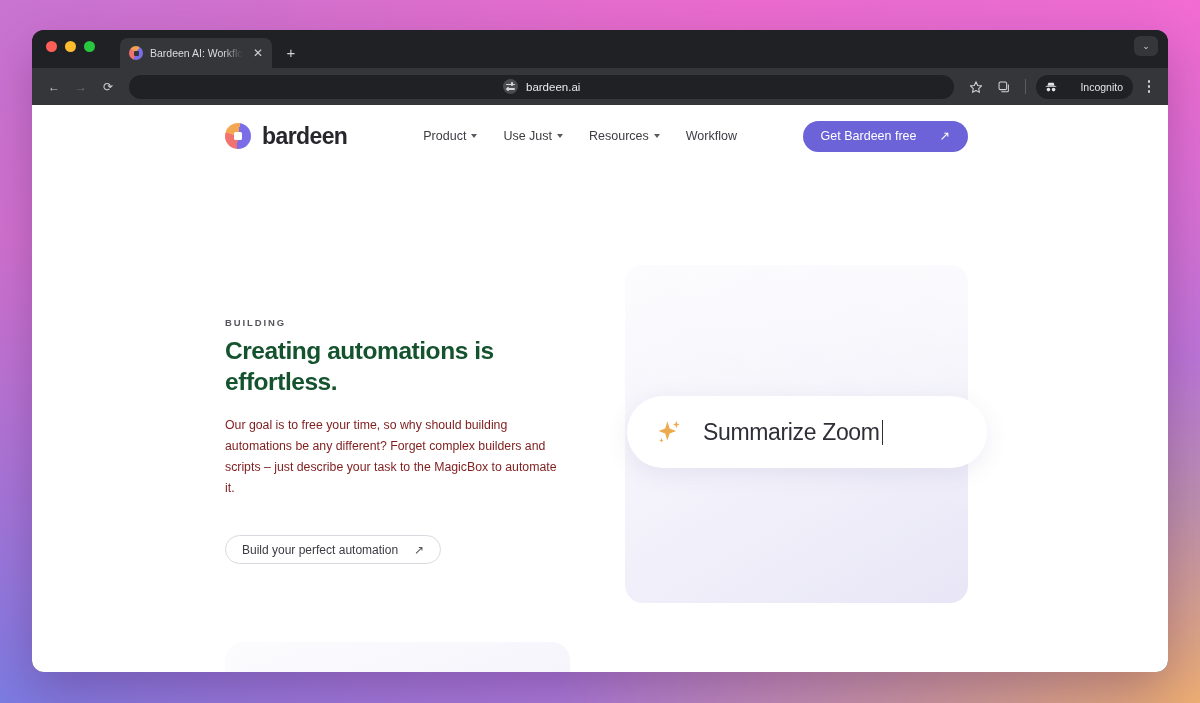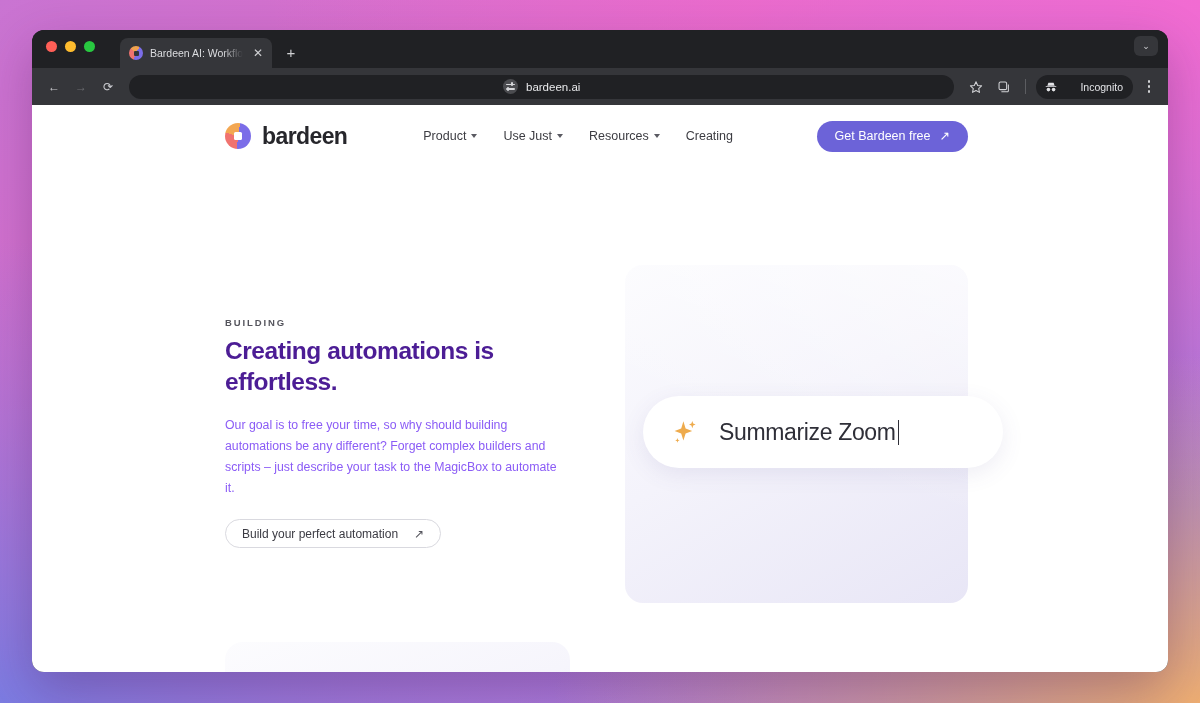--- a/index.html
+++ b/index.html
@@ -188,45 +188,45 @@
     width: 0; height: 0;
     border-left: 3.6px solid transparent;
     border-right: 3.6px solid transparent;
     border-top: 4.2px solid #5a5a62;
   }
   .cta {
     margin-left: auto; margin-right: 200px;
     height: 31px; padding: 0 18px;
     background: #6c63d8;
     border-radius: 16px;
-    display: flex; align-items: center; gap: 9px;
+    display: flex; align-items: center; gap: 23px;
     color: #fff; font-size: 12.5px; font-weight: 500;
   }
   .arrow-ne { font-size: 12.5px; line-height: 1; }
 
   
   .hero-left {
     position: absolute; left: 193px; top: 212px;
     width: 345px;
   }
   .eyebrow {
     font-size: 9.5px; font-weight: 700; color: #55555d;
     letter-spacing: 1.9px; margin-bottom: 7px;
   }
   .hero-title {
-    font-size: 24.5px; font-weight: 700; color: #4c1d95;
+    font-size: 24.5px; font-weight: 700; color: #14532d;
     line-height: 1.28; letter-spacing: -0.45px;
     margin-bottom: 17px;
   }
   .hero-body {
-    font-size: 12.3px; color: #8b5cf6; line-height: 1.72;
+    font-size: 12.3px; color: #7f1d1d; line-height: 1.72;
     width: 342px;
   }
   .ghost-btn {
-    margin-top: 20px;
+    margin-top: 36px;
     display: inline-flex; align-items: center; gap: 16px;
     height: 29px; padding: 0 16px;
     border: 1px solid #d9d9df;
     border-radius: 15px;
     font-size: 12px; color: #3b3b43;
   }
   .ghost-btn .arrow-ne { color: #55555d; font-size: 12px; }
 
   
   .magic-card {
@@ -237,21 +237,21 @@
     overflow: visible;
   }
   .magic-card::after {
     content: ""; position: absolute; inset: 0;
     border-radius: 18px;
     overflow: hidden;
     background: linear-gradient(200deg, rgba(255,255,255,.55) 0%, rgba(255,255,255,0) 55%);
     pointer-events: none;
   }
   .magic-input {
-    position: absolute; left: 18px; top: 131px;
+    position: absolute; left: 2px; top: 131px;
     width: 360px; height: 72px;
     background: #ffffff;
     border-radius: 36px;
     display: flex; align-items: center;
     padding-left: 28px; gap: 20px;
     box-shadow: 0 6px 22px rgba(90,80,150,.10);
     z-index: 2;
   }
   .sparkle { position: relative; width: 28px; height: 28px; flex: 0 0 28px; }
   .sparkle svg { display: block; }
@@ -356,21 +356,21 @@
         </div>
         <div class="nav-item">
           <span>Use Just</span>
           <span class="caret"></span>
         </div>
         <div class="nav-item">
           <span>Resources</span>
           <span class="caret"></span>
         </div>
         <div class="nav-item">
-          <span>Creating</span>
+          <span>Workflow</span>
         </div>
       </nav>
 
       <div class="cta">
         <span>Get Bardeen free</span>
         <span class="arrow-ne">↗</span>
       </div>
     </div>
 
     <div class="hero-left">

